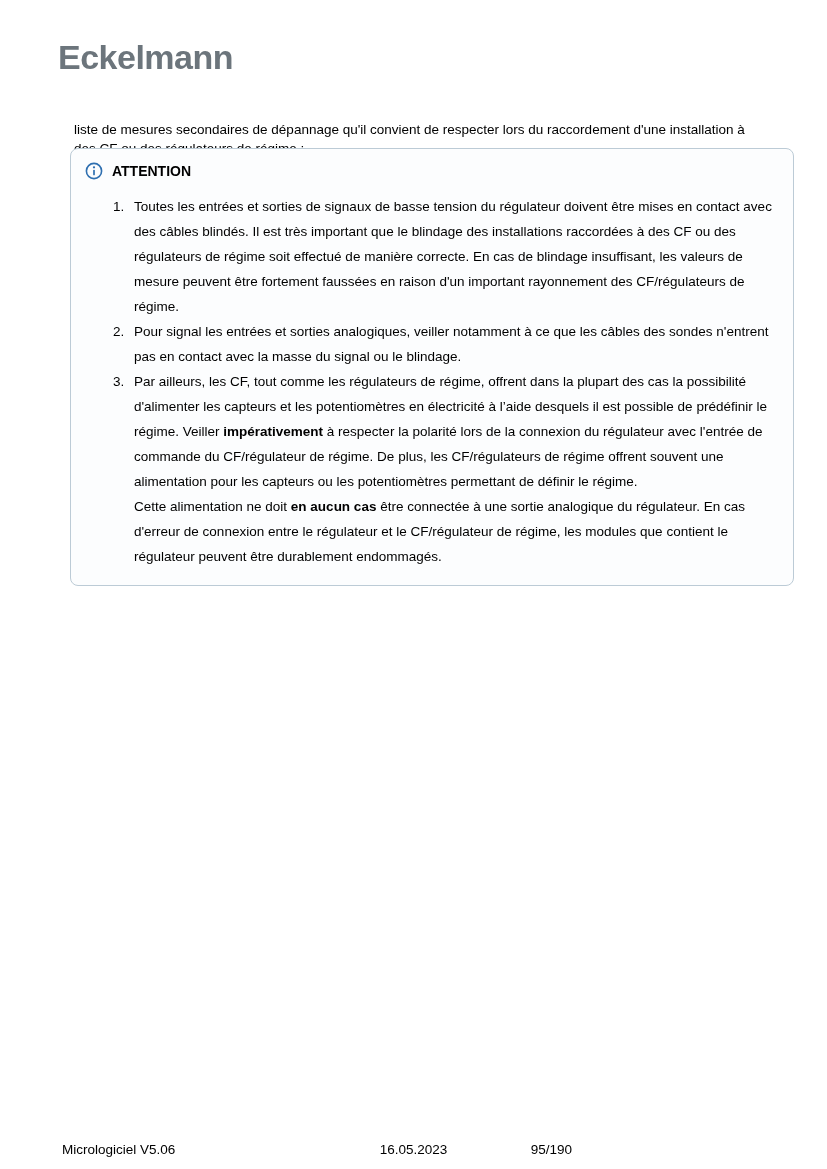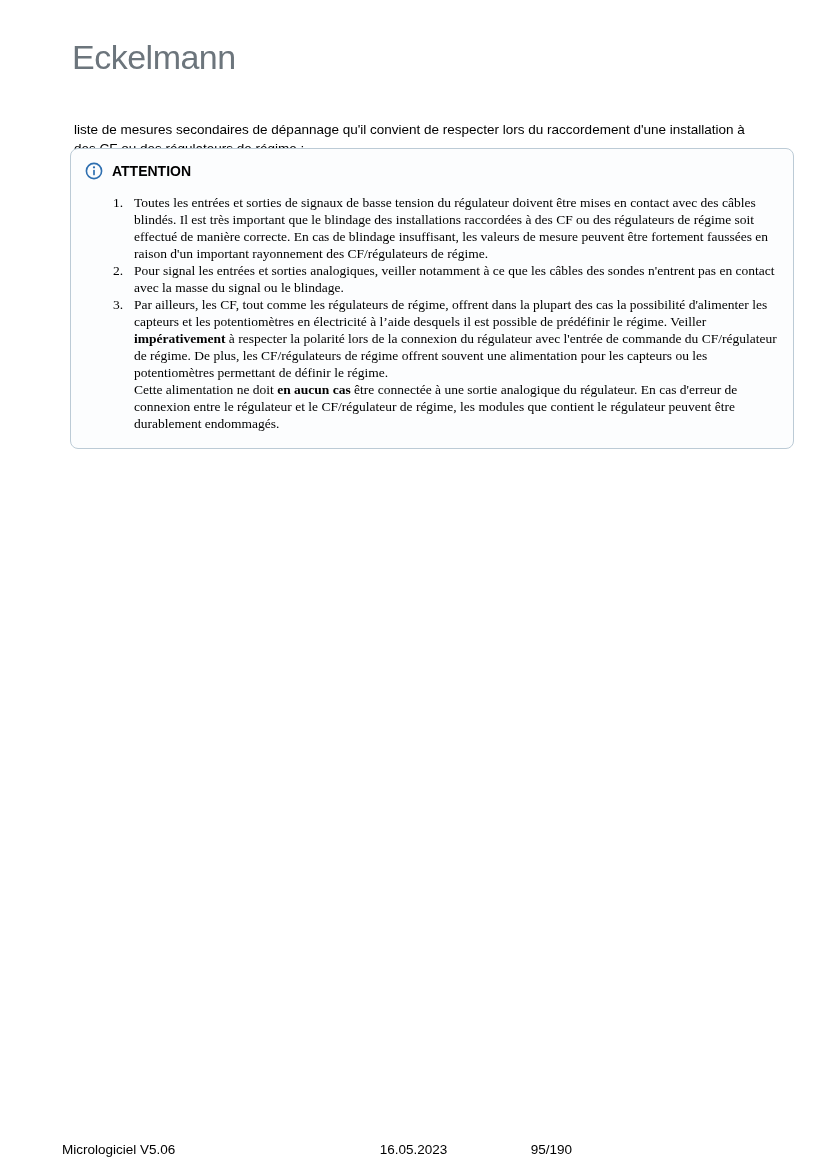--- a/index.html
+++ b/index.html
@@ -5,22 +5,22 @@
   html, body { margin: 0; padding: 0; }
   body {
     width: 827px; height: 1169px;
     background: #ffffff;
     font-family: "Liberation Sans", sans-serif;
     color: #000000;
     position: relative;
     overflow: hidden;
   }
   .logo {
-    position: absolute; left: 72px; top: 38px;
-    font-size: 34px; font-weight: normal;
+    position: absolute; left: 58px; top: 38px;
+    font-size: 34px; font-weight: bold;
     color: #6c757c; letter-spacing: -0.5px;
   }
   .intro {
     position: absolute; left: 62px; top: 108px;
     width: 696px; margin: 12px;
     font-size: 13.5px; line-height: 19px;
   }
   .attention-box {
     position: absolute; left: 70px; top: 148px;
     width: 724px; box-sizing: border-box;
@@ -31,21 +31,21 @@
   }
   .attention-header { display: flex; align-items: center; gap: 9px; }
   .info-icon { width: 18px; height: 18px; display: inline-block; }
   .info-icon svg { display: block; }
   .attention-title { font-size: 14px; font-weight: bold; }
   .attention-list {
     margin: 14px 0 0 0;
     padding: 0 0 0 28px;
     list-style: none;
     counter-reset: item;
-    font-size: 13.5px; line-height: 17px; font-family: Liberation Serif, serif;
+    font-size: 13.5px; line-height: 25px;
   }
   .attention-list li {
     position: relative;
     padding-left: 21px;
     counter-increment: item;
   }
   .attention-list li::before {
     content: counter(item) ".";
     position: absolute; left: 0;
   }

